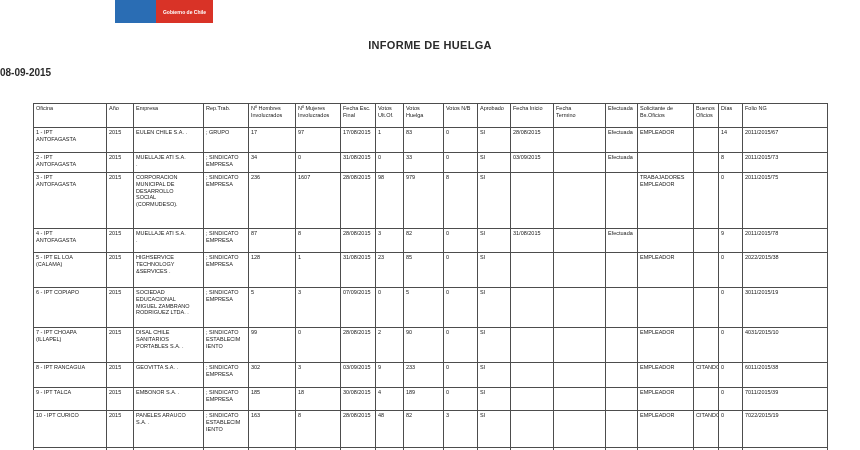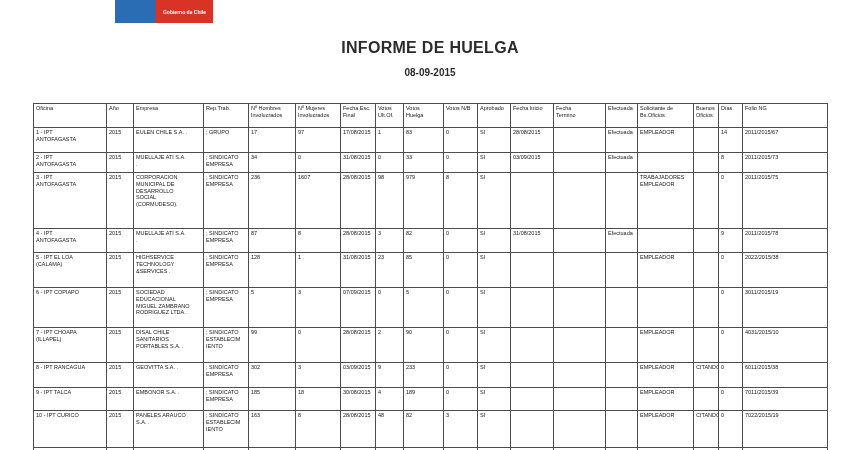--- a/index.html
+++ b/index.html
@@ -18,26 +18,26 @@
   .logo-blue{width:41px;height:23px;background:#2a6db4;}
   .logo-red{
     width:57px;height:23px;background:#d93327;
     display:flex;align-items:center;justify-content:center;
   }
   .logo-red span{
     color:#fff;font-size:5px;font-weight:bold;white-space:nowrap;
   }
   .title{
     position:absolute;top:39px;left:0;width:100%;
-    text-align:center;font-size:16px;font-weight:bold;color:#2b2b2b;
+    text-align:center;font-size:11px;font-weight:bold;color:#2b2b2b;
     letter-spacing:.3px;
   }
   .date{
     position:absolute;top:67px;left:0;width:100%;
-    text-align:center;font-size:10px;font-weight:bold;color:#2b2b2b;
+    font-size:10px;font-weight:bold;color:#2b2b2b;
   }
   table.report{
     position:absolute;left:33px;top:103px;
     width:794px;table-layout:fixed;
     border-collapse:collapse;
   }
   table.report td,table.report th{
     border:1px solid #4d4d4d;
     font-size:5.5px;line-height:6.8px;
     font-weight:normal;

